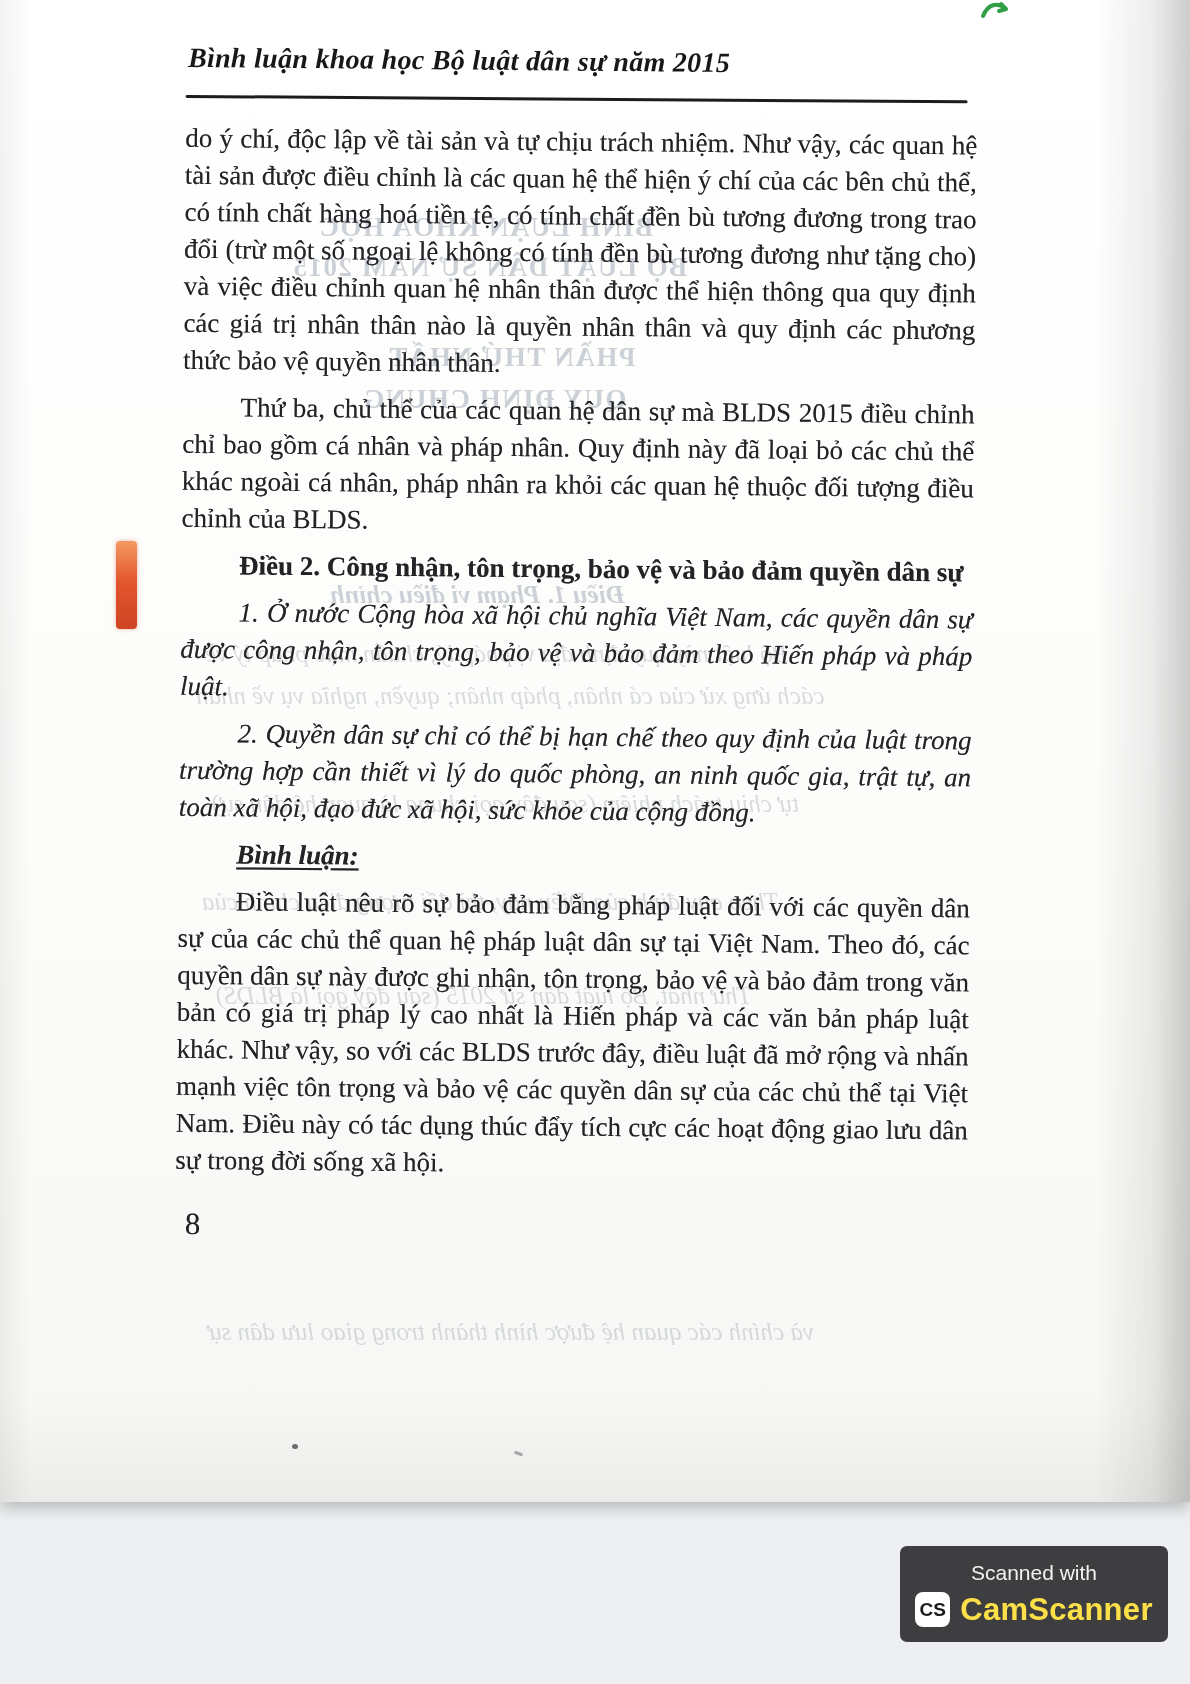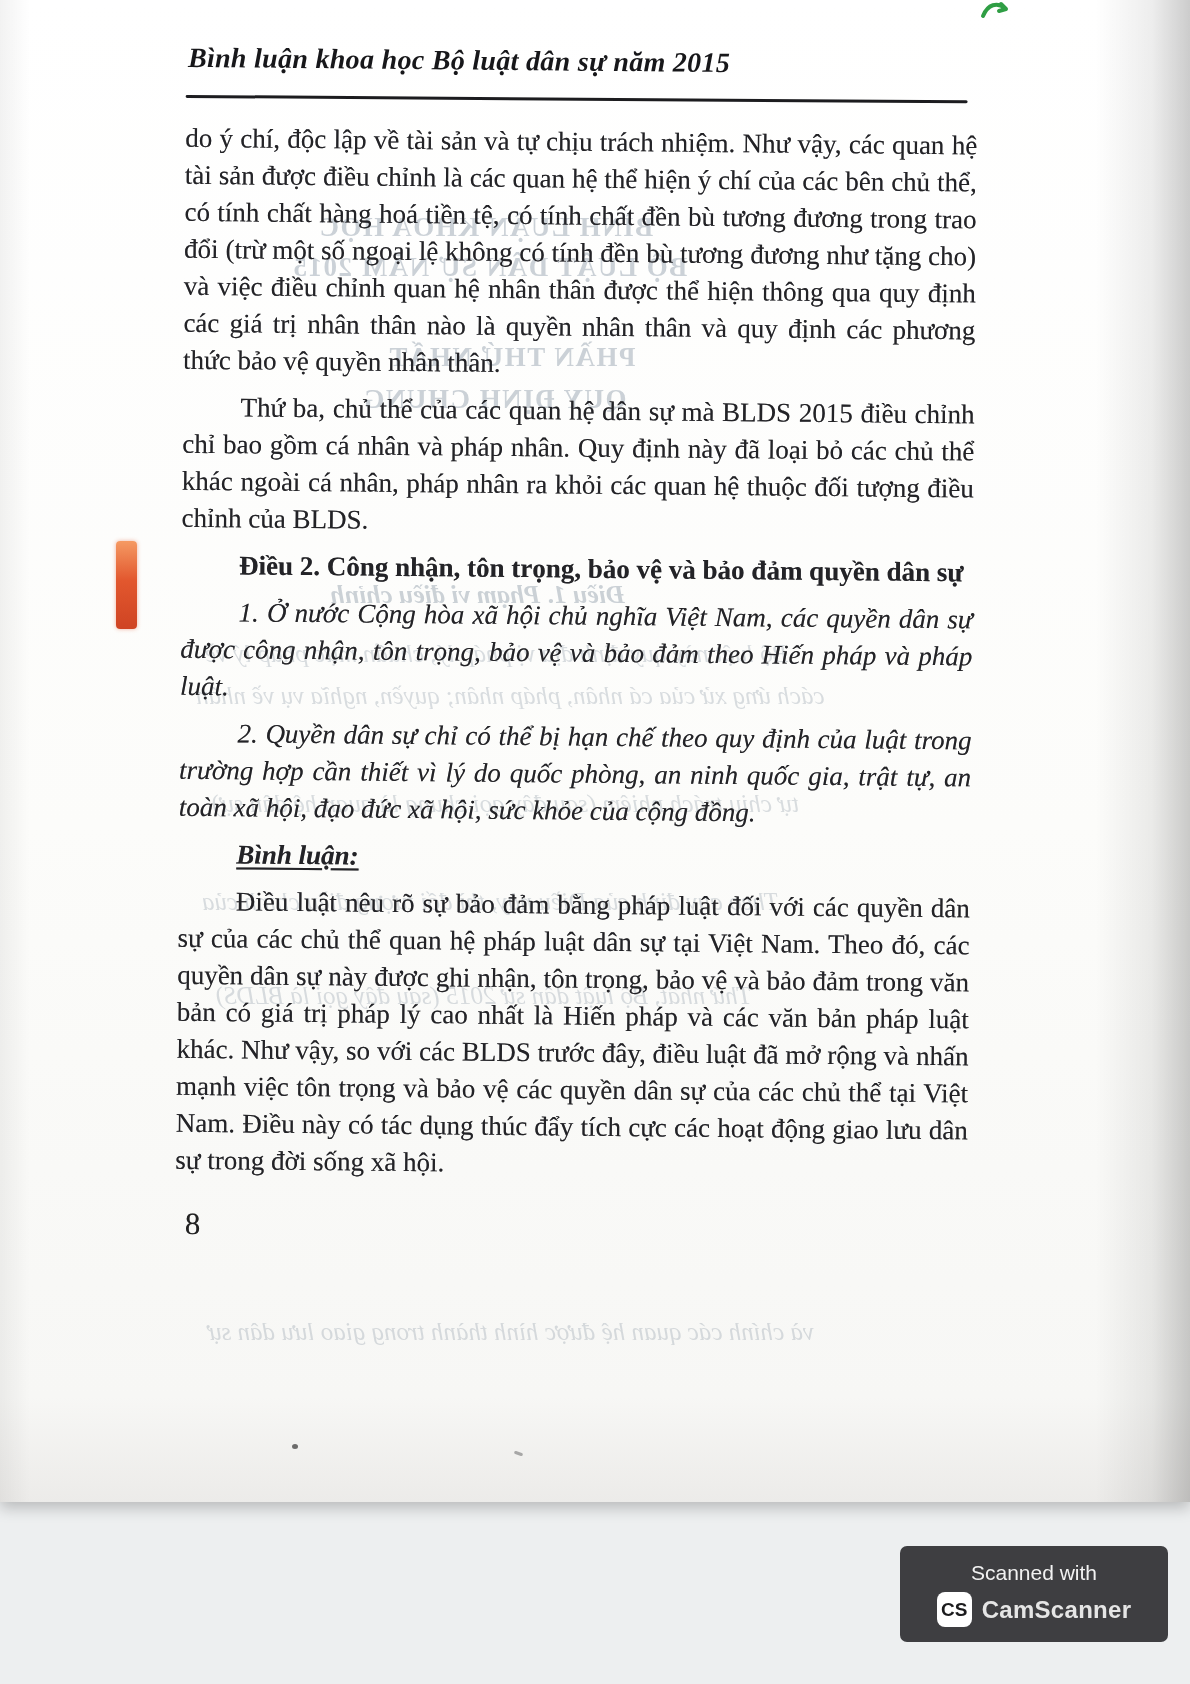--- a/index.html
+++ b/index.html
@@ -83,21 +83,21 @@
     display:flex;flex-direction:column;align-items:center;justify-content:center;gap:7px;
     font-family:"Liberation Sans","DejaVu Sans",sans-serif;
   }
   .cs-top{color:#f2f2f2;font-size:21px;}
   .cs-row{display:flex;align-items:center;gap:10px;}
   .cs-logo{
     width:35px;height:35px;background:#ffffff;border-radius:8px;
     display:flex;align-items:center;justify-content:center;
     font-weight:bold;font-size:19px;color:#1b1b1d;
   }
-  .cs-name{color:#e5e5e5;font-size:24px;font-weight:bold;letter-spacing:0.3px;}
+  .cs-name{color:#fde047;font-size:31px;font-weight:bold;letter-spacing:0.3px;}
 </style>
 </head>
 <body>
 
 <div class="scan">
 
   <div class="paper">
 
     <div class="ghost gh-title g1">BÌNH LUẬN KHOA HỌC</div>
     <div class="ghost gh-title g2">BỘ LUẬT DÂN SỰ NĂM 2015</div>

